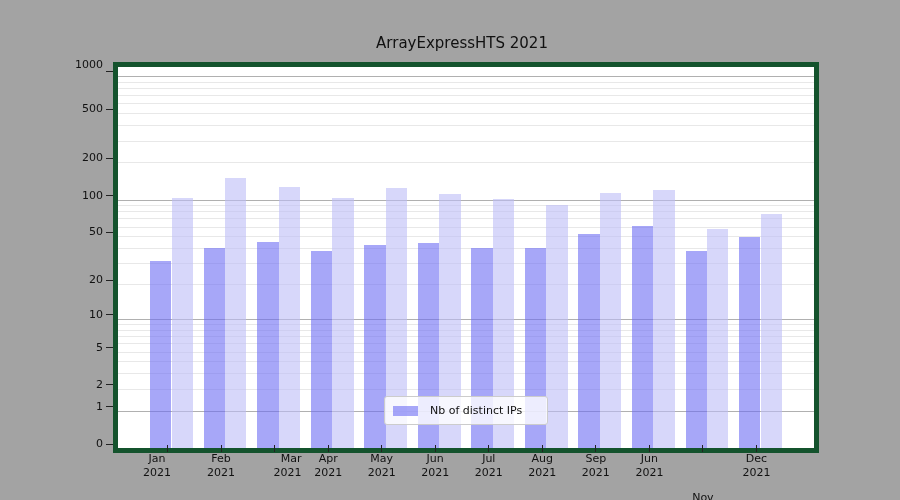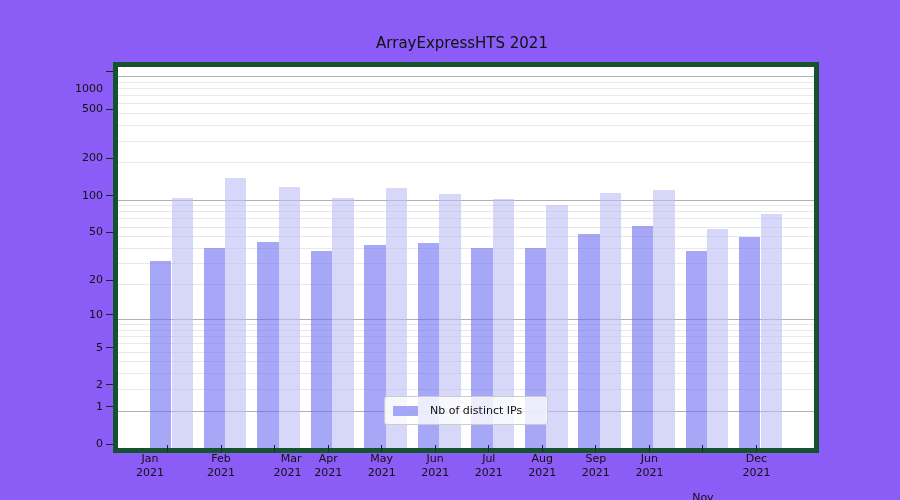--- a/index.html
+++ b/index.html
@@ -1,17 +1,17 @@
 <!DOCTYPE html>
 <html><head>
 <meta charset="utf-8">
 <style>
   html,body{margin:0;padding:0;background:#fff;}
   .figure{
-    position:relative;width:900px;height:500px;background:#8b5cf6;
+    position:relative;width:900px;height:500px;background:#a3a3a3;
     font-family:"DejaVu Sans","Liberation Sans",sans-serif;color:#111;overflow:hidden;
   }
   .chart-title{
     position:absolute;left:113px;top:34px;width:698px;text-align:center;
     font-size:15px;line-height:19px;color:#111;
   }
   .plot{
     position:absolute;left:113px;top:62px;width:696px;height:381px;
     border:5px solid #14532d;background:#fff;
   }
@@ -125,26 +125,26 @@
       <div class="ytick-label" style="top: 273px;">20</div>
       <div class="ytick-mark" style="top: 279.5px;"></div>
       <div class="ytick-label" style="top: 225.3px;">50</div>
       <div class="ytick-mark" style="top: 231.8px;"></div>
       <div class="ytick-label" style="top: 188.5px;">100</div>
       <div class="ytick-mark" style="top: 195px;"></div>
       <div class="ytick-label" style="top: 151.4px;">200</div>
       <div class="ytick-mark" style="top: 157.9px;"></div>
       <div class="ytick-label" style="top: 102.2px;">500</div>
       <div class="ytick-mark" style="top: 108.7px;"></div>
-      <div class="ytick-label" style="top: 82px;">1000</div>
+      <div class="ytick-label" style="top: 58px;">1000</div>
       <div class="ytick-mark" style="top: 71.4px;"></div>
     </div>
   <div id="xaxis">
       <div class="xtick-mark" style="left: 167px;"></div>
-      <div class="xtick-label" style="left: 123px;">
+      <div class="xtick-label" style="left: 130px;">
         <div class="">Jan</div>
         <div class="">2021</div>
       </div>
       <div class="xtick-mark" style="left: 220.6px;"></div>
       <div class="xtick-label" style="left: 194.1px;">
         <div class="">Feb</div>
         <div class="">2021</div>
       </div>
       <div class="xtick-mark" style="left: 274.1px;"></div>
       <div class="xtick-label" style="left: 247.6px; text-align: right;">

